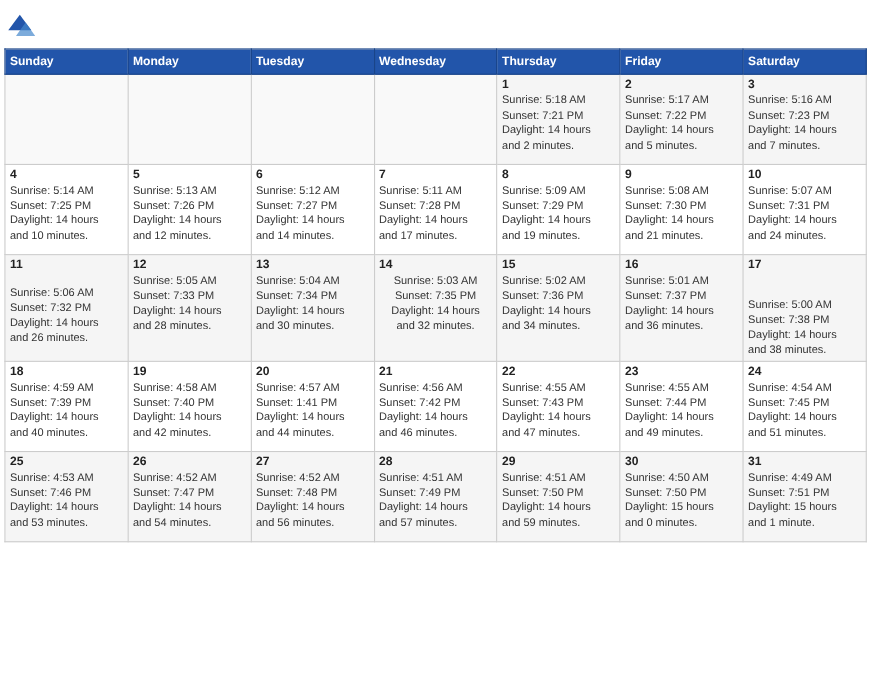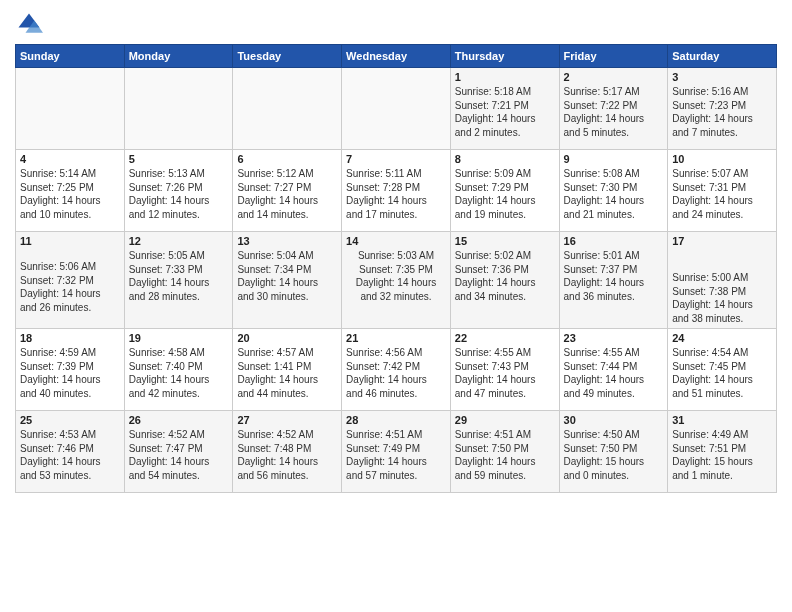--- a/index.html
+++ b/index.html
@@ -6,21 +6,21 @@
     body {
       width: 792px;
       height: 612px;
       font-family: Arial, sans-serif;
       background: #fff;
       overflow: hidden;
     }
     .container {
       width: 792px;
       height: 612px;
-      padding: 10px 15px;
+      padding: 10px 4px;
     }
     .header {
       display: flex;
       justify-content: space-between;
       align-items: flex-start;
       margin-bottom: 6px;
     }
     .logo {
       display: flex;
       align-items: center;

